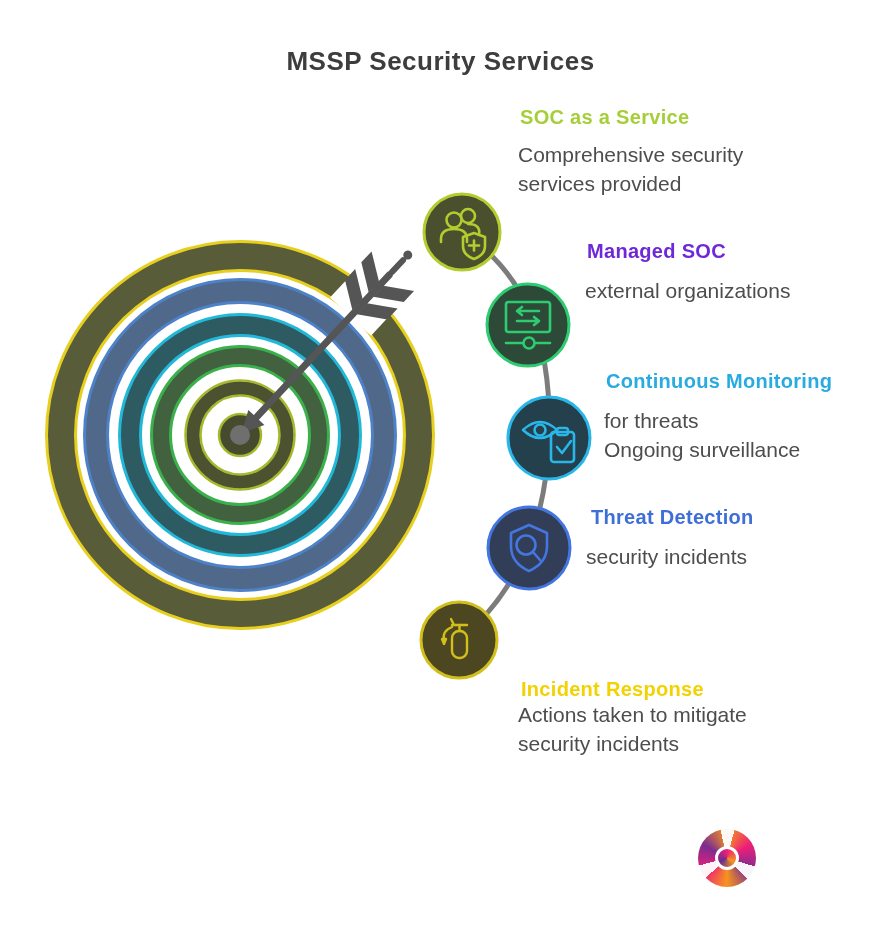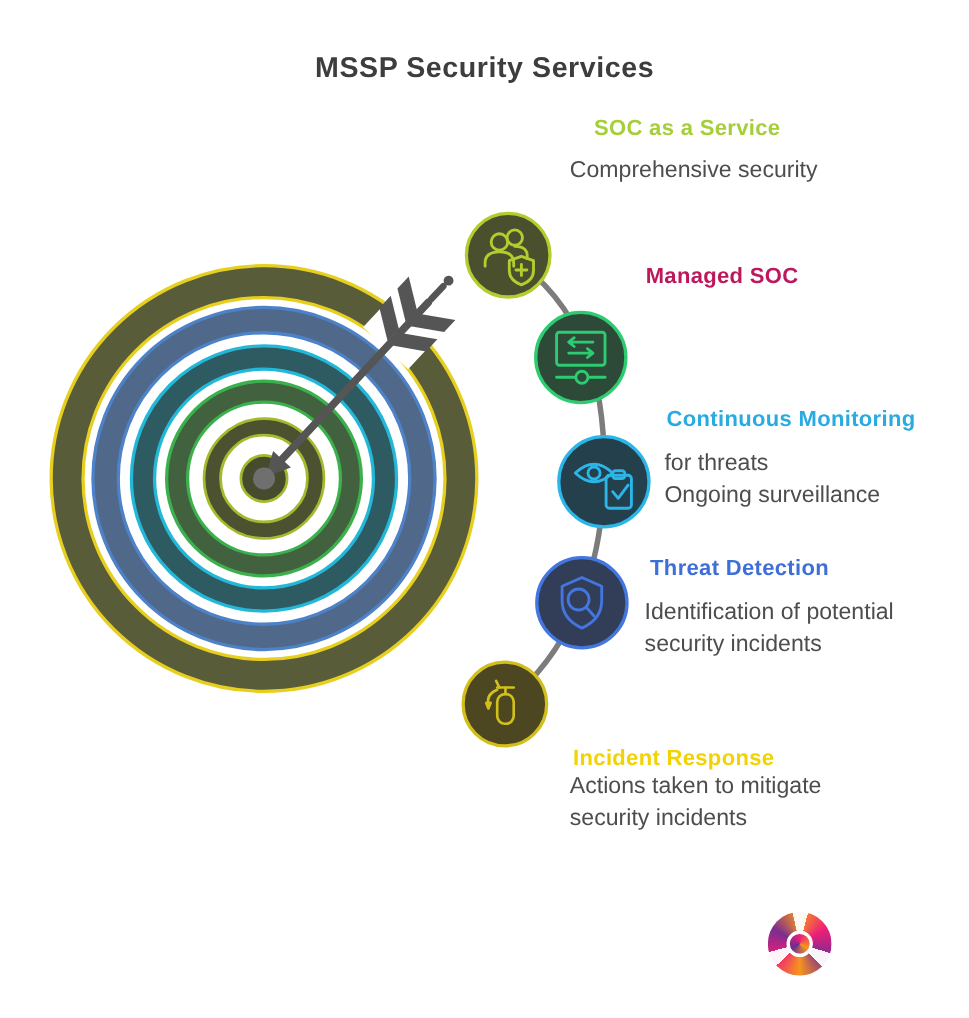--- a/index.html
+++ b/index.html
@@ -7,21 +7,21 @@
     position:relative;width:881px;height:925px;background:#ffffff;overflow:hidden;
     font-family:"Liberation Sans","DejaVu Sans",sans-serif;
   }
   #scene{position:absolute;left:0;top:0;}
   .page-title{
     position:absolute;left:0;top:46px;width:881px;text-align:center;
     font-size:26px;font-weight:bold;color:#3d3d3d;letter-spacing:.5px;
   }
   .step-heading{position:absolute;font-size:20px;font-weight:bold;letter-spacing:.3px;}
   .step-desc{position:absolute;font-size:21px;color:#4d4d4d;line-height:29px;}
-  .h0{color:#a6ce39;margin-left:20px;} .h1{color:#be185d;} .h2{color:#29abe2;} .h3{color:#3e6fd8;} .h4{color:#f2d200;margin-top:20px;}
+  .h0{color:#a6ce39;} .h1{color:#6d28d9;} .h2{color:#29abe2;} .h3{color:#3e6fd8;} .h4{color:#f2d200;margin-top:20px;}
   .p0h{left:520px;top:106px;} .p0d{left:518px;top:140px;}
   .p1h{left:587px;top:240px;} .p1d{left:585px;top:276px;}
   .p2h{left:606px;top:370px;} .p2d{left:604px;top:406px;}
   .p3h{left:591px;top:506px;} .p3d{left:586px;top:542px;}
   .p4h{left:521px;top:658px;} .p4d{left:518px;top:700px;}
   .logo{
     position:absolute;left:698px;top:829px;width:58px;height:58px;border-radius:50%;
     background:
       repeating-conic-gradient(from 15deg, rgba(255,255,255,0) 0deg 92deg, rgba(255,255,255,.95) 92deg 120deg),
       conic-gradient(from 0deg,#f7941d,#ec1e79,#7b2d90,#f7941d 180deg,#ec1e79,#7b2d90,#f7941d);
@@ -138,35 +138,36 @@
         <polygon points="-17,-1 -13,-1 -15,4" fill="#d2bf1b"></polygon>
       </g>
     </g>
   </svg>
 
   <div class="page-title">MSSP Security Services</div>
 
   <div class="step-heading h0 p0h">SOC as a Service</div>
   <div class="step-desc p0d">
     <div>Comprehensive security</div>
+    <div>services provided</div>
   </div>
 
   <div class="step-heading h1 p1h">Managed SOC</div>
   <div class="step-desc p1d">
+    <div>external organizations</div>
   </div>
 
   <div class="step-heading h2 p2h">Continuous Monitoring</div>
   <div class="step-desc p2d">
     <div>for threats</div>
     <div>Ongoing surveillance</div>
   </div>
 
   <div class="step-heading h3 p3h">Threat Detection</div>
   <div class="step-desc p3d">
-    <div>Identification of potential</div>
     <div>security incidents</div>
   </div>
 
   <div class="step-heading h4 p4h">Incident Response</div>
   <div class="step-desc p4d">
     <div>Actions taken to mitigate</div>
     <div>security incidents</div>
   </div>
 
   <div class="logo"></div>

